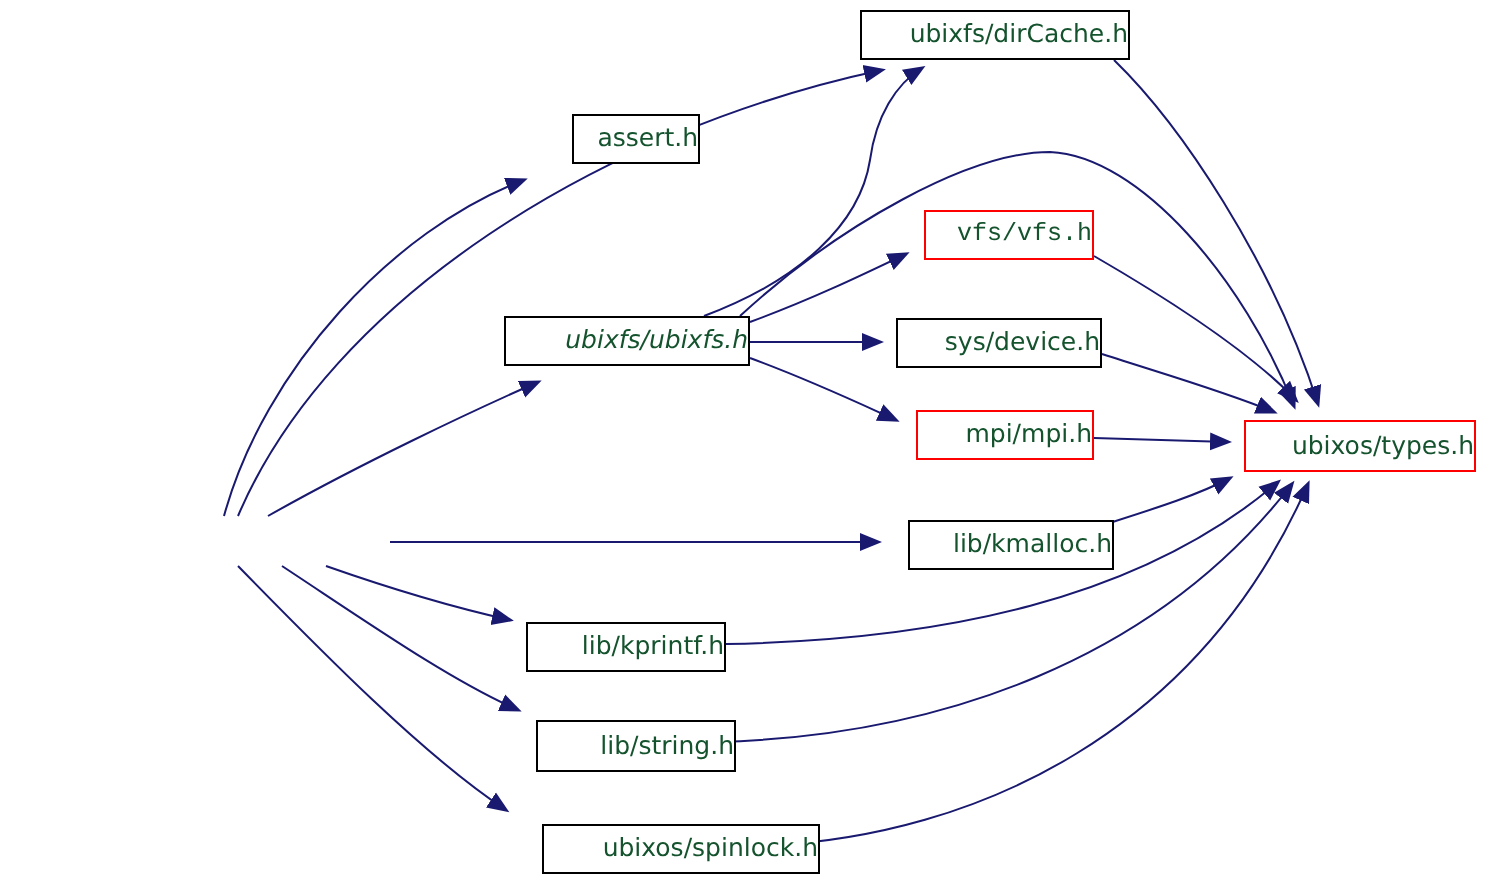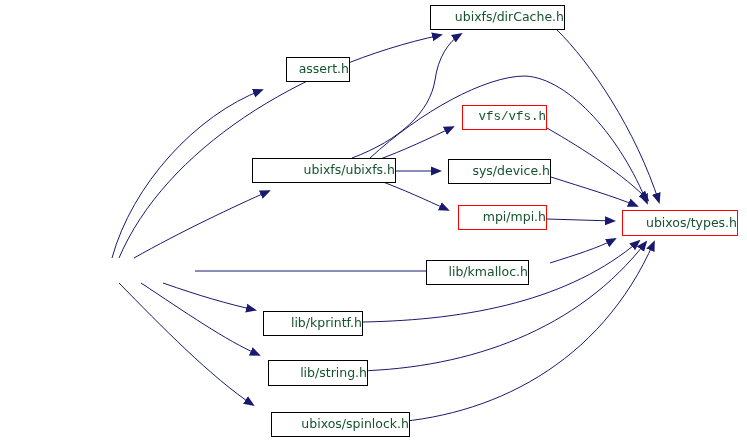--- a/index.html
+++ b/index.html
@@ -66,36 +66,36 @@
       <path d="M363,322 C470,320 570,300 639,241" fill="none" stroke="#191970" stroke-width="1" marker-end="url(#arrow)"></path>
       <path d="M358,371 C470,368 578,330 646,242" fill="none" stroke="#191970" stroke-width="1" marker-end="url(#arrow)"></path>
       <path d="M382,423 C490,418 600,365 654,242" fill="none" stroke="#191970" stroke-width="1" marker-end="url(#arrow)"></path>
     </svg>
     <div class="graph-node" style="left: 275px; top: 57px; width: 64px; height: 25px; background: rgb(255, 255, 255); border: 1px solid rgb(0, 0, 0); margin-left: 11px;">
       <span>assert.h</span>
     </div>
     <div class="graph-node" style="left: 430px; top: 5px; width: 135px; height: 25px; background: rgb(255, 255, 255); border: 1px solid rgb(0, 0, 0);">
       <span>ubixfs/dirCache.h</span>
     </div>
-    <div class="graph-node" style="left: 252px; top: 158px; width: 144px; height: 25px; background: rgb(255, 255, 255); border: 1px solid rgb(0, 0, 0);">
+    <div class="graph-node" style="left: 252px; top: 158px; width: 123px; height: 25px; background: rgb(255, 255, 255); border: 1px solid rgb(0, 0, 0); font-style: italic;">
       <span>ubixfs/ubixfs.h</span>
     </div>
     <div class="graph-node" style="left: 462px; top: 105px; width: 85px; height: 25px; background: rgb(255, 255, 255); border: 1px solid rgb(255, 0, 0); font-family: Liberation Mono, monospace;">
       <span>vfs/vfs.h</span>
     </div>
     <div class="graph-node" style="left: 448px; top: 159px; width: 103px; height: 25px; background: rgb(255, 255, 255); border: 1px solid rgb(0, 0, 0);">
       <span>sys/device.h</span>
     </div>
     <div class="graph-node" style="left: 458px; top: 205px; width: 89px; height: 25px; background: rgb(255, 255, 255); border: 1px solid rgb(255, 0, 0);">
       <span>mpi/mpi.h</span>
     </div>
     <div class="graph-node" style="left: 622px; top: 210px; width: 116px; height: 26px; background: rgb(255, 255, 255); border: 1px solid rgb(255, 0, 0);">
       <span>ubixos/types.h</span>
     </div>
-    <div class="graph-node" style="left: 426px; top: 260px; width: 103px; height: 25px; background: rgb(255, 255, 255); border: 1px solid rgb(0, 0, 0);">
+    <div class="graph-node" style="left: 454px; top: 260px; width: 103px; height: 25px; background: rgb(255, 255, 255); border: 1px solid rgb(0, 0, 0);">
       <span>lib/kmalloc.h</span>
     </div>
     <div class="graph-node" style="left: 263px; top: 311px; width: 100px; height: 25px; background: rgb(255, 255, 255); border: 1px solid rgb(0, 0, 0);">
       <span>lib/kprintf.h</span>
     </div>
     <div class="graph-node" style="left: 268px; top: 360px; width: 100px; height: 26px; background: rgb(255, 255, 255); border: 1px solid rgb(0, 0, 0);">
       <span>lib/string.h</span>
     </div>
     <div class="graph-node" style="left: 243px; top: 412px; width: 139px; height: 25px; background: rgb(255, 255, 255); border: 1px solid rgb(0, 0, 0); margin-left: 28px;">
       <span>ubixos/spinlock.h</span>

